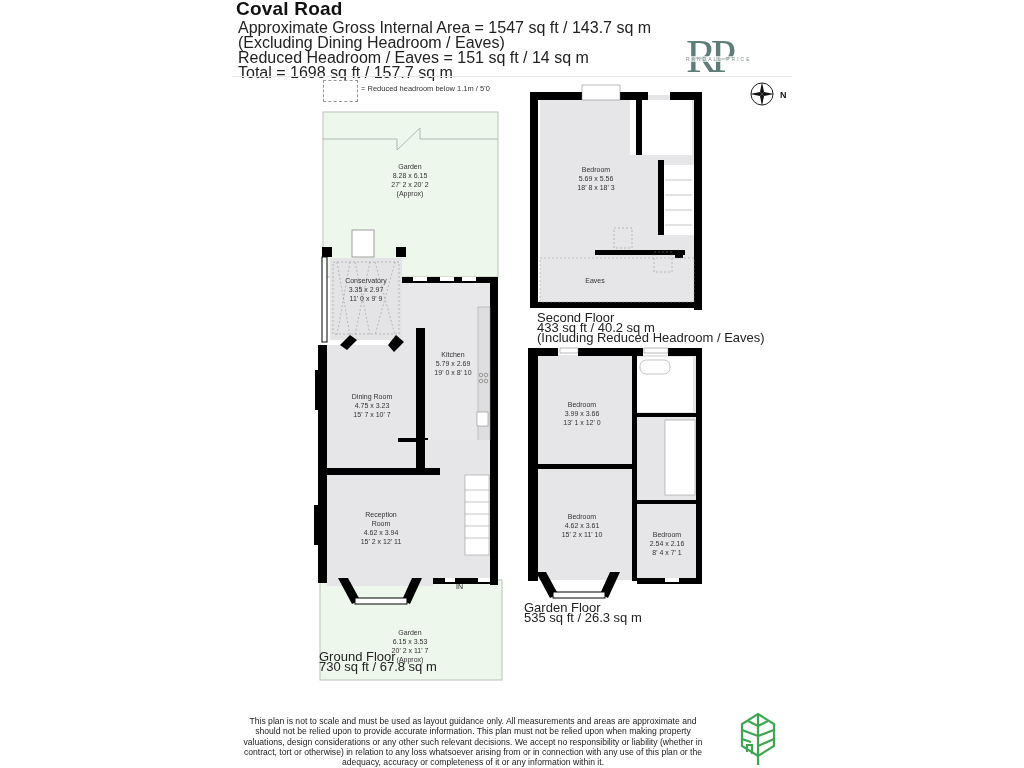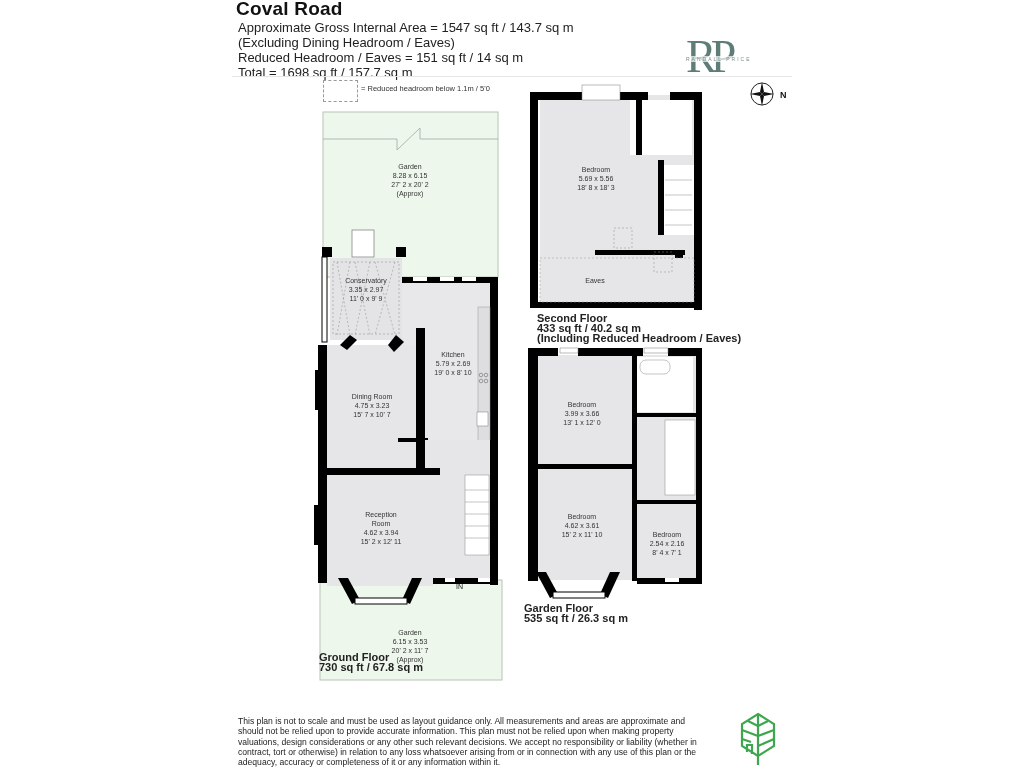--- a/index.html
+++ b/index.html
@@ -1,30 +1,30 @@
 <!DOCTYPE html>
 <html><head>
 <meta charset="utf-8">
 <style>
   html,body{margin:0;padding:0;background:#fff;}
   body{width:1024px;height:768px;position:relative;overflow:hidden;font-family:"Liberation Sans",sans-serif;color:#111;}
   .abs{position:absolute;}
   .title{left:236px;top:-2px;font-size:19px;font-weight:bold;letter-spacing:0.2px;}
-  .sub{left:238px;font-size:13px;line-height:15px;color:#222;}
+  .sub{left:238px;font-size:16px;line-height:15px;color:#222;}
   .logo{left:686px;top:10px;width:70px;height:48px;margin-top:24px;}
   .logo .rp{font-family:"Liberation Serif",serif;font-size:46px;color:#5e7d78;letter-spacing:-6px;line-height:46px;}
   .logo .rname{position:absolute;left:0;top:22px;font-size:5px;letter-spacing:2px;color:#7a8f8b;background:rgba(255,255,255,0.7);}
   .legend-box{left:323px;top:80px;width:33px;height:20px;border:1px dashed #999;}
   .legend-text{left:361px;top:84px;font-size:7.5px;color:#333;}
   .north{left:748px;top:80px;}
   .north-lbl{left:780px;top:90px;font-size:9px;font-weight:bold;}
   .hr{left:232px;top:76px;width:560px;height:1px;background:#e6e6e6;}
   .rlabel{text-align:center;font-size:7px;line-height:9px;color:#333;}
-  .flabel{font-size:11px;font-weight:bold;line-height:10px;color:#222;}
-  .disclaimer{left:238px;top:716px;width:470px;font-size:8.6px;line-height:10.3px;color:#222;}
+  .flabel{font-size:13px;font-weight:normal;line-height:10px;color:#222;}
+  .disclaimer{left:238px;top:716px;width:470px;font-size:8.6px;line-height:10.3px;color:#222;text-align:center;}
   svg text{font-family:"Liberation Sans",sans-serif;}
 </style>
 </head>
 <body>
 
 <div class="abs title">Coval Road</div>
 <div class="abs sub" style="top:20px">Approximate Gross Internal Area = 1547 sq ft / 143.7 sq m</div>
 <div class="abs sub" style="top:35px">(Excluding Dining Headroom / Eaves)</div>
 <div class="abs sub" style="top:50px">Reduced Headroom / Eaves = 151 sq ft / 14 sq m</div>
 <div class="abs sub" style="top:65px">Total = 1698 sq ft / 157.7 sq m</div>

